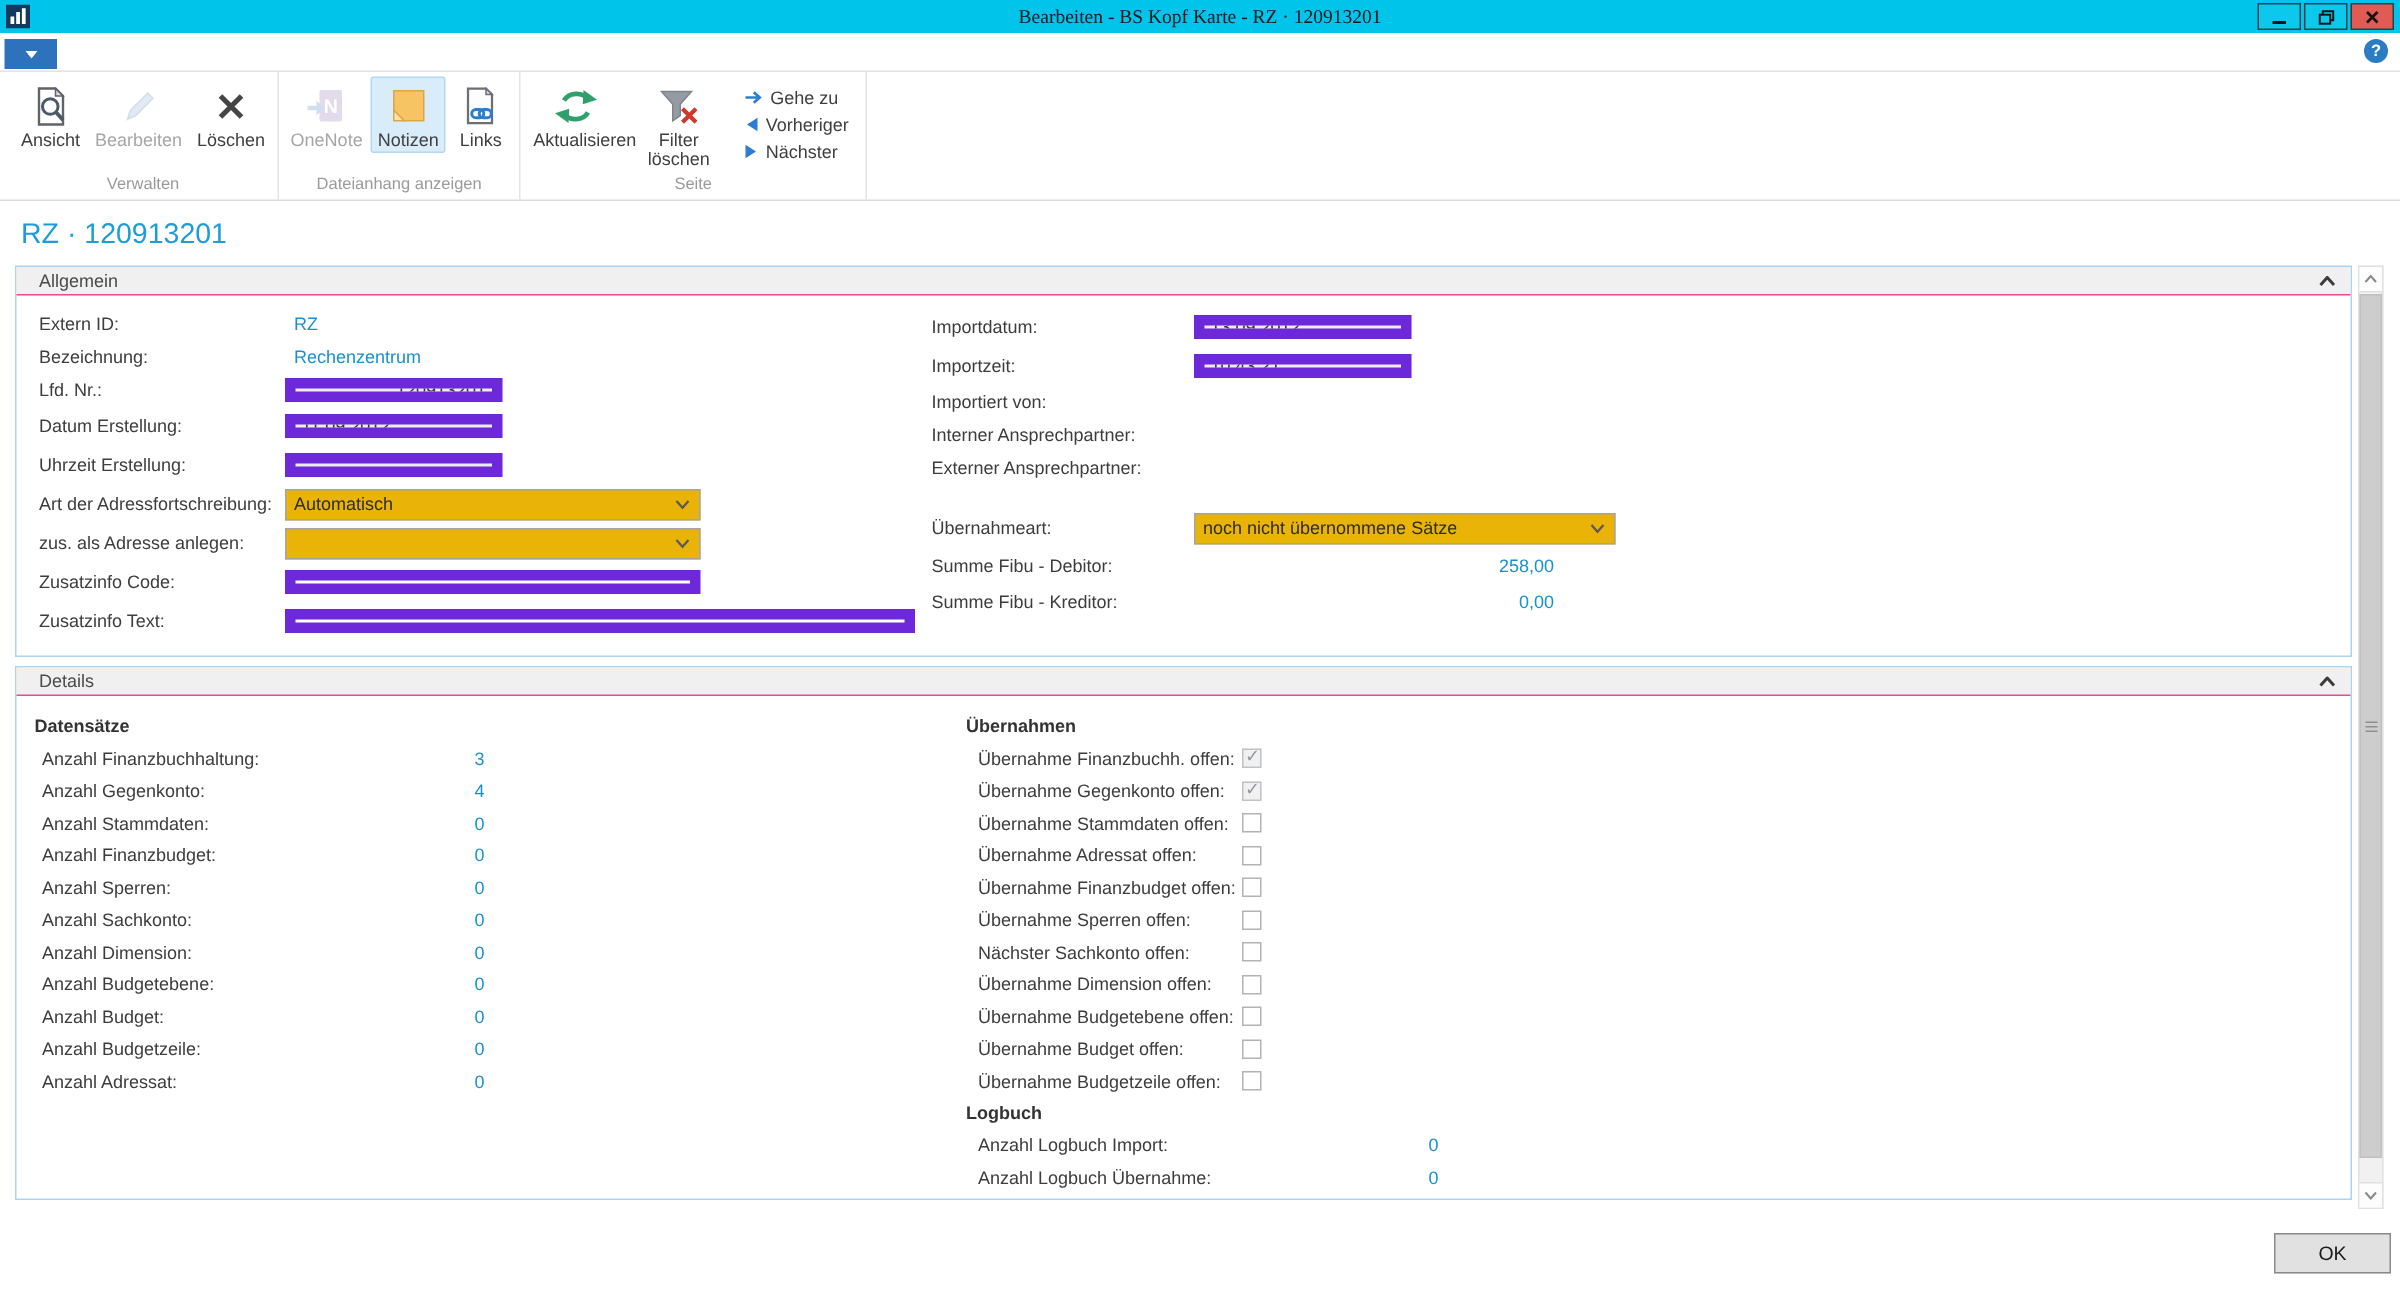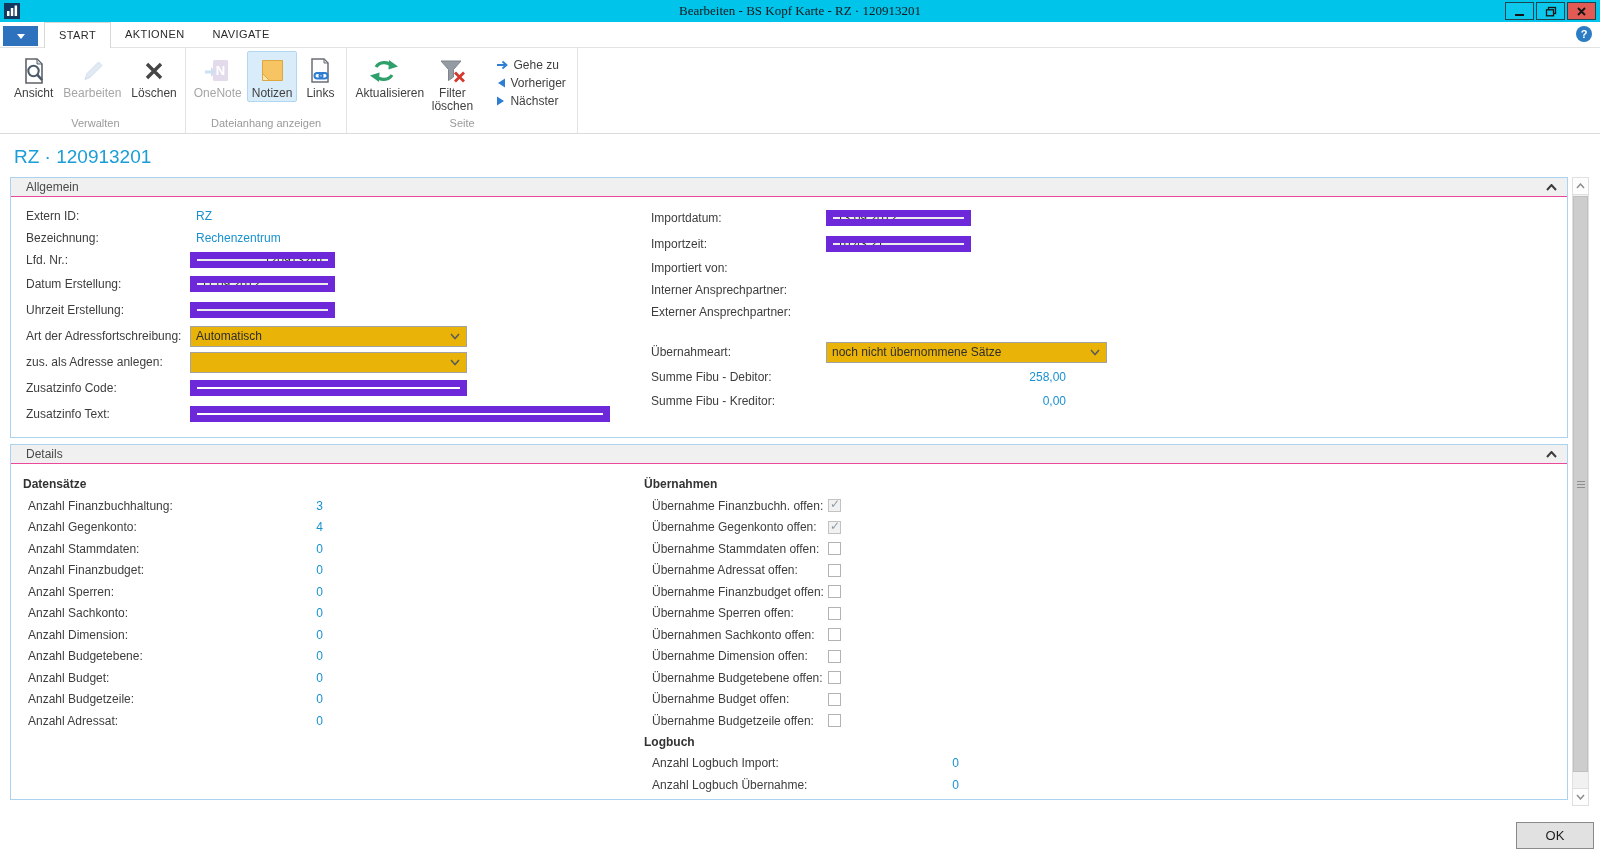--- a/index.html
+++ b/index.html
@@ -89,21 +89,21 @@
   .sec-header {
     height:19px; background:#f0f0f0; border-bottom:1px solid #ec4899;
     display:flex; align-items:center; justify-content:space-between;
     padding:0 10px 0 15px; font-size:12px; color:#4a4a4a;
   }
   .sec-body { position:relative; width:100%; }
 
   
   .fcol { position:absolute; top:8px; }
   .fcol-left  { left:15px;  width:605px; }
-  .fcol-right { left:630px; width:620px; }
+  .fcol-right { left:600px; width:620px; }
   .frow { display:flex; align-items:center; }
   .r22 { height:22px; } .r24 { height:24px; } .r26 { height:26px; }
   .spacer16 { height:16px; }
   .flabel { width:164px; flex-shrink:0; font-size:12px; color:#3d3d3d; white-space:nowrap; }
   .fcol-right .flabel { width:185px; padding-left:10px; }
   .flink { font-size:12px; color:#1991d0; white-space:nowrap; }
   .tin {
     height:16px; border:7px solid #6d28d9; background:#fff; font-size:12px;
     font-family:"Liberation Sans","DejaVu Sans",sans-serif; color:#333; padding:0 4px;
   }
@@ -190,25 +190,20 @@
           <path d="M2 2 L9 9 M9 2 L2 9" stroke="#141414" stroke-width="1.8"></path>
         </svg>
     </span>
   </span>
 </div>
 
 <div class="ribbon-tabs">
   <span class="app-menu-btn">
     <span class="app-menu-caret"></span>
   </span>
-  <span class="tabs-strip">
-    <span class="rtab active">START</span>
-    <span class="rtab">AKTIONEN</span>
-    <span class="rtab">NAVIGATE</span>
-  </span>
   <span class="help-btn">?</span>
 </div>
 
 <div class="ribbon-body">
 
   <div class="rgroup">
     <div class="rgroup-buttons">
       <div class="rbtn">
         <span class="ricon">
           <svg width="30" height="30">
@@ -534,21 +529,21 @@
   </div>
 
   <div class="check-row">
     <span class="cr-label">Übernahme Sperren offen:</span>
     <span class="checkbox">
       
     </span>
   </div>
 
   <div class="check-row">
-    <span class="cr-label">Übernahmen Sachkonto offen:</span>
+    <span class="cr-label">Nächster Sachkonto offen:</span>
     <span class="checkbox">
       
     </span>
   </div>
 
   <div class="check-row">
     <span class="cr-label">Übernahme Dimension offen:</span>
     <span class="checkbox">
       
     </span>

